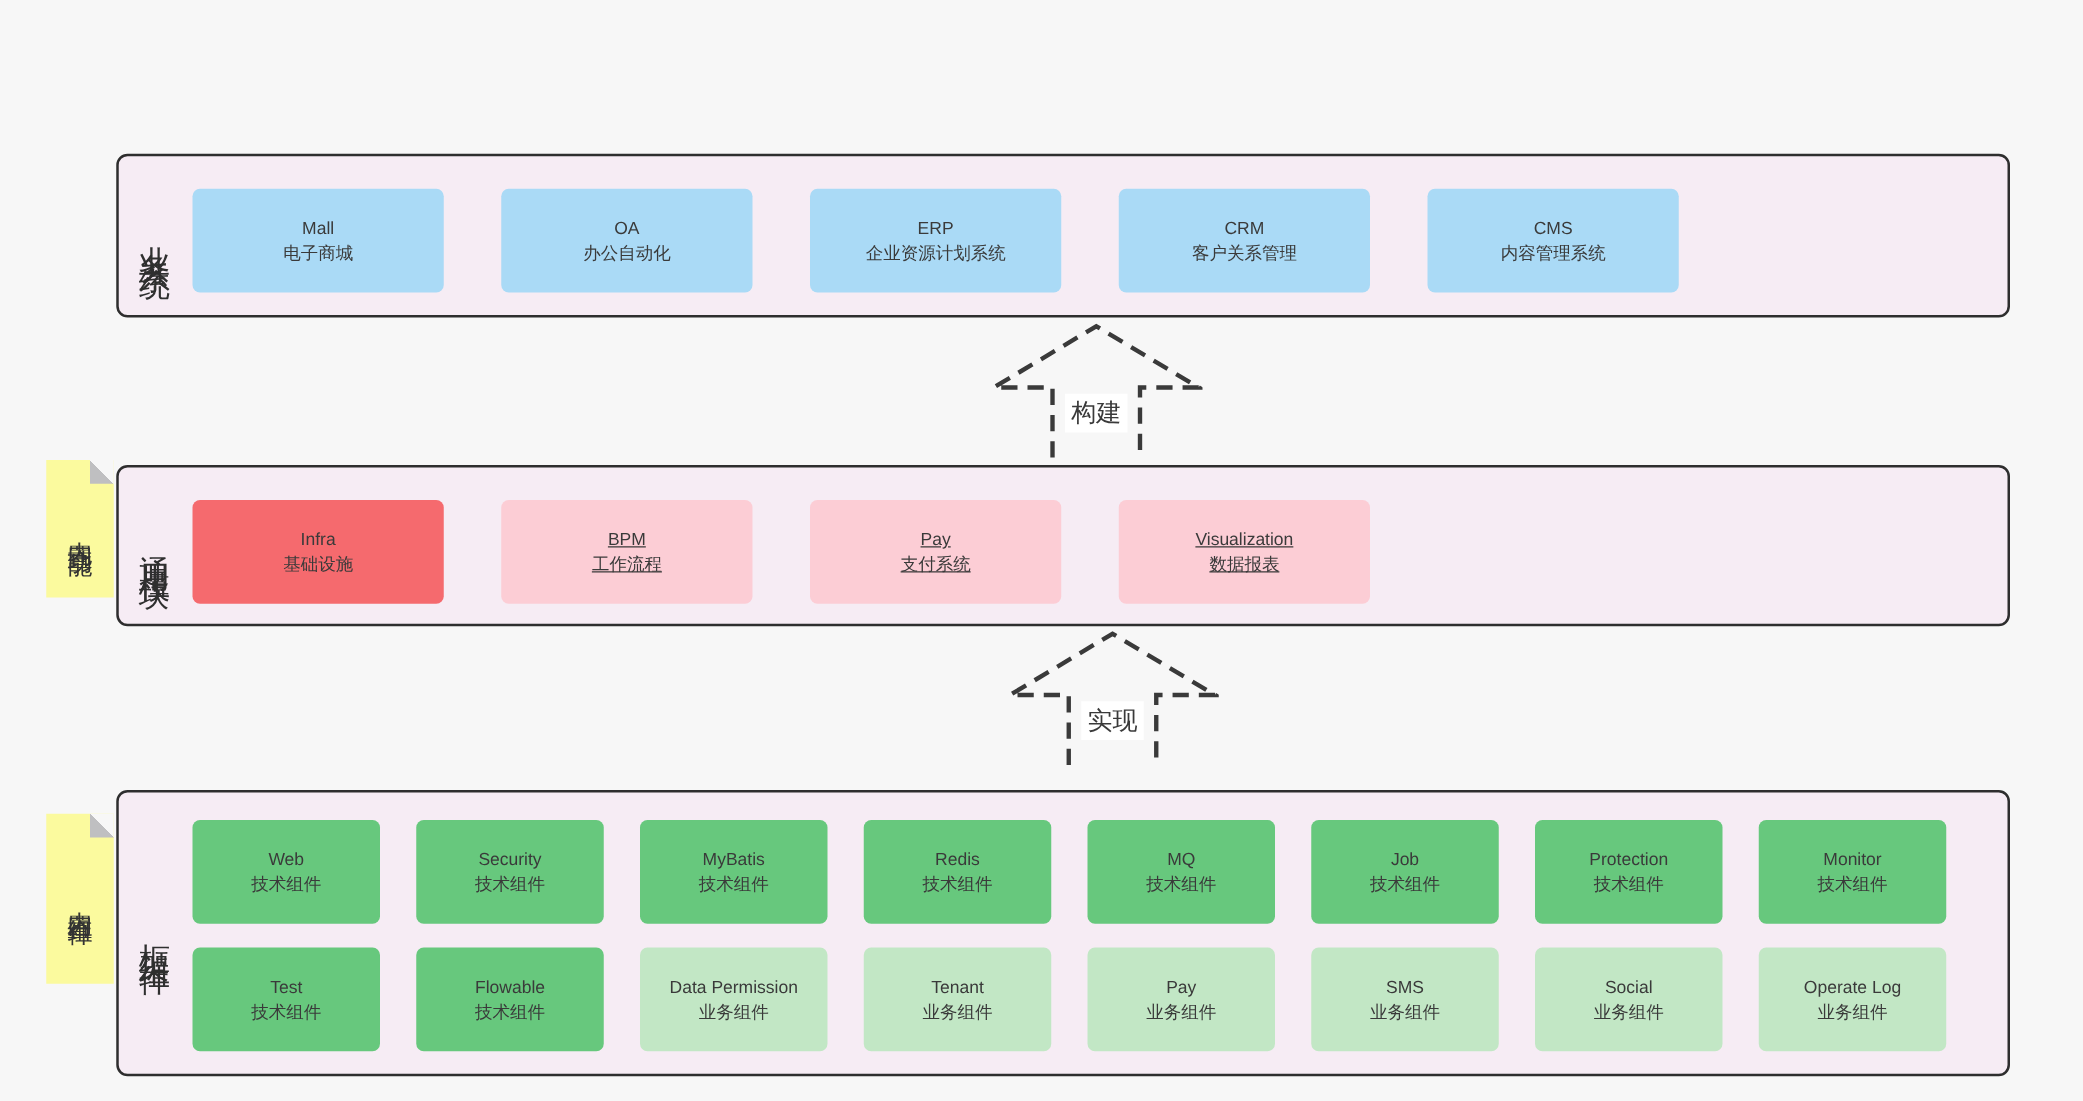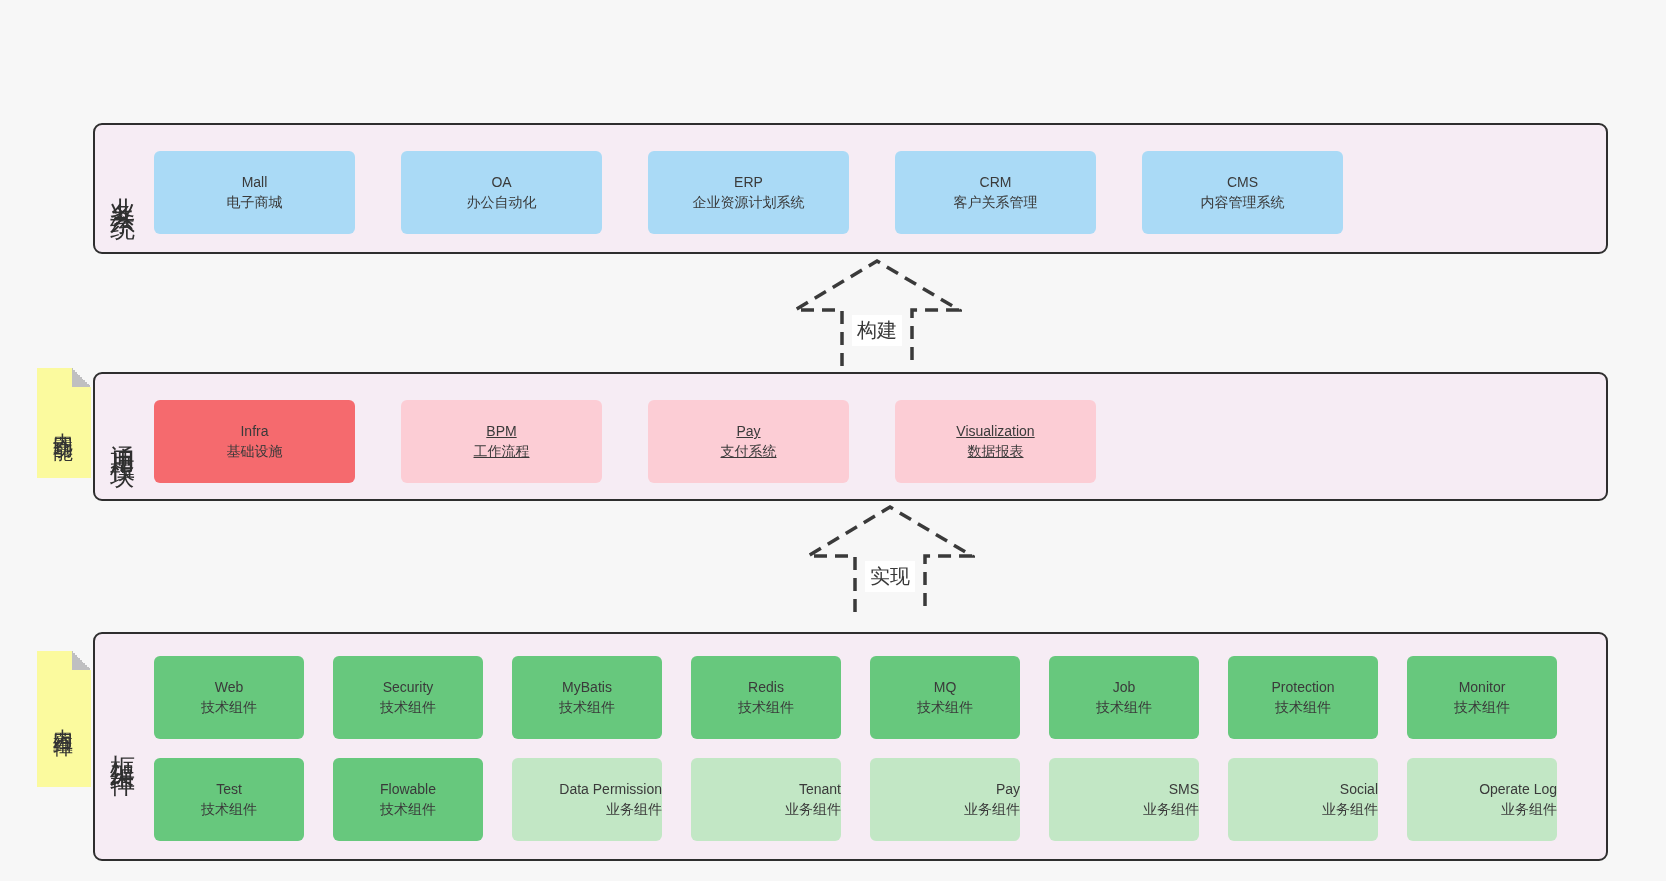--- a/index.html
+++ b/index.html
@@ -35,21 +35,21 @@
   .box{
     width:201px;height:83px;border-radius:6px;
     display:flex;flex-direction:column;align-items:center;justify-content:center;
     text-align:center;font-size:14px;line-height:1.38;color:var(--text-dark);
   }
   .cols8 .box{width:150px;}
   .box.blue{background:var(--blue);}
   .box.red{background:var(--red);}
   .box.pink{background:var(--pink);text-decoration:underline;}
   .box.green-dark{background:var(--green-dark);}
-  .box.green-light{background:var(--green-light);align-items:flex-end;}
+  .box.green-light{background:var(--green-light);}
   .note{
     position:absolute;left:37px;width:54px;background:var(--note-yellow);
   }
   #note-modules{top:368px;height:110px;}
   #note-components{top:651px;height:136px;}
   .note .fold{
     position:absolute;top:0;right:0;width:19px;height:19px;
     background:linear-gradient(to bottom left,var(--page-bg) 50%,var(--note-fold) 50%);
   }
   .note-text{

